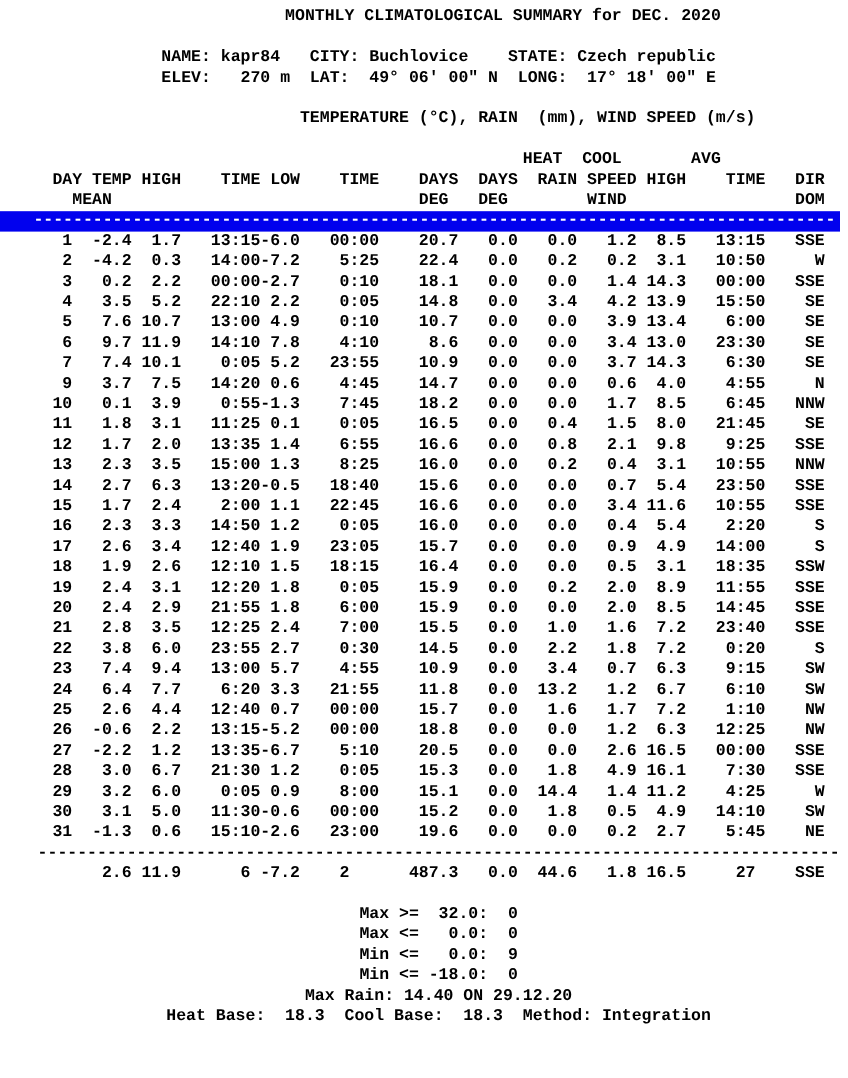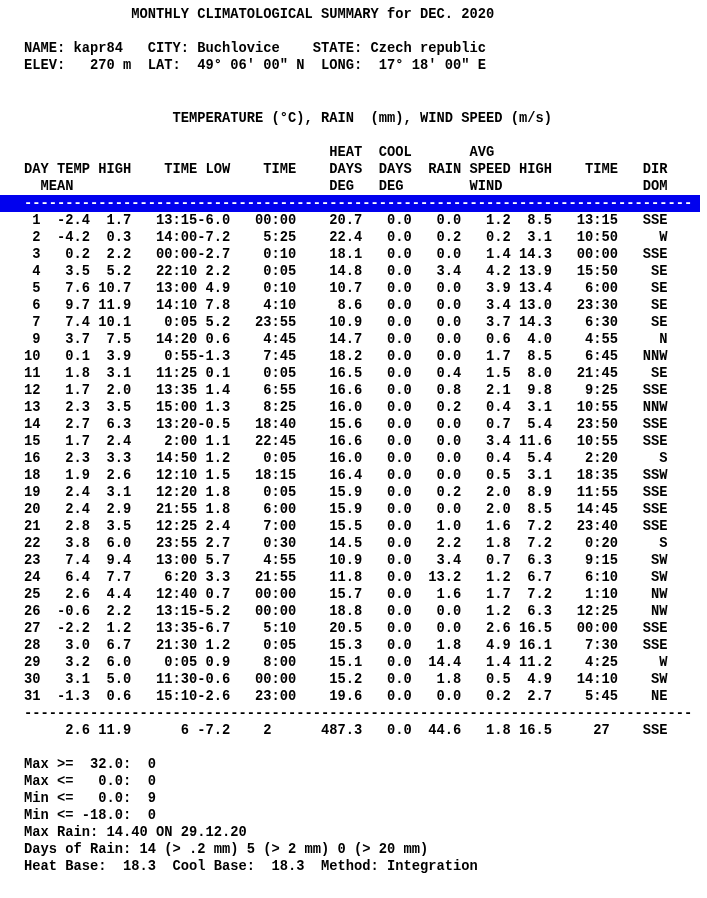--- a/index.html
+++ b/index.html
@@ -16,23 +16,24 @@
     font-family: "Liberation Mono", "DejaVu Sans Mono", monospace;
     font-weight: 700;
     font-size: 13.75px;
     line-height: 17px;
     color: #000000;
     padding: 6px 0 0 24px;
   }
   .line {
     white-space: pre;
     height: 17px;
+    text-align: center;
   }
   .ind13 { padding-left: 13ch; }
-  .ind18 { padding-left: 18ch; margin-top: 19px; }
+  .ind18 { padding-left: 18ch; }
   .hl {
     margin-left: -24px;
     padding-left: 24px;
     width: 676px;
     background: #0101ee;
     color: #ffffff;
   }
 </style>
 </head>
 <body>
@@ -58,20 +59,21 @@
       <div class="line"> 6   9.7 11.9   14:10 7.8    4:10     8.6   0.0   0.0   3.4 13.0   23:30    SE</div>
       <div class="line"> 7   7.4 10.1    0:05 5.2   23:55    10.9   0.0   0.0   3.7 14.3    6:30    SE</div>
       <div class="line"> 9   3.7  7.5   14:20 0.6    4:45    14.7   0.0   0.0   0.6  4.0    4:55     N</div>
       <div class="line">10   0.1  3.9    0:55-1.3    7:45    18.2   0.0   0.0   1.7  8.5    6:45   NNW</div>
       <div class="line">11   1.8  3.1   11:25 0.1    0:05    16.5   0.0   0.4   1.5  8.0   21:45    SE</div>
       <div class="line">12   1.7  2.0   13:35 1.4    6:55    16.6   0.0   0.8   2.1  9.8    9:25   SSE</div>
       <div class="line">13   2.3  3.5   15:00 1.3    8:25    16.0   0.0   0.2   0.4  3.1   10:55   NNW</div>
       <div class="line">14   2.7  6.3   13:20-0.5   18:40    15.6   0.0   0.0   0.7  5.4   23:50   SSE</div>
       <div class="line">15   1.7  2.4    2:00 1.1   22:45    16.6   0.0   0.0   3.4 11.6   10:55   SSE</div>
       <div class="line">16   2.3  3.3   14:50 1.2    0:05    16.0   0.0   0.0   0.4  5.4    2:20     S</div>
+      <div class="line">17   2.6  3.4   12:40 1.9   23:05    15.7   0.0   0.0   0.9  4.9   14:00     S</div>
       <div class="line">18   1.9  2.6   12:10 1.5   18:15    16.4   0.0   0.0   0.5  3.1   18:35   SSW</div>
       <div class="line">19   2.4  3.1   12:20 1.8    0:05    15.9   0.0   0.2   2.0  8.9   11:55   SSE</div>
       <div class="line">20   2.4  2.9   21:55 1.8    6:00    15.9   0.0   0.0   2.0  8.5   14:45   SSE</div>
       <div class="line">21   2.8  3.5   12:25 2.4    7:00    15.5   0.0   1.0   1.6  7.2   23:40   SSE</div>
       <div class="line">22   3.8  6.0   23:55 2.7    0:30    14.5   0.0   2.2   1.8  7.2    0:20     S</div>
       <div class="line">23   7.4  9.4   13:00 5.7    4:55    10.9   0.0   3.4   0.7  6.3    9:15    SW</div>
       <div class="line">24   6.4  7.7    6:20 3.3   21:55    11.8   0.0  13.2   1.2  6.7    6:10    SW</div>
       <div class="line">25   2.6  4.4   12:40 0.7   00:00    15.7   0.0   1.6   1.7  7.2    1:10    NW</div>
       <div class="line">26  -0.6  2.2   13:15-5.2   00:00    18.8   0.0   0.0   1.2  6.3   12:25    NW</div>
       <div class="line">27  -2.2  1.2   13:35-6.7    5:10    20.5   0.0   0.0   2.6 16.5   00:00   SSE</div>
@@ -81,15 +83,14 @@
       <div class="line">31  -1.3  0.6   15:10-2.6   23:00    19.6   0.0   0.0   0.2  2.7    5:45    NE</div>
     </div>
   <div class="line">---------------------------------------------------------------------------------</div>
   <div class="line" id="summary-line">     2.6 11.9      6 -7.2    2      487.3   0.0  44.6   1.8 16.5     27    SSE</div>
   <div class="line"></div>
   <div class="line">Max &gt;=  32.0:  0</div>
   <div class="line">Max &lt;=   0.0:  0</div>
   <div class="line">Min &lt;=   0.0:  9</div>
   <div class="line">Min &lt;= -18.0:  0</div>
   <div class="line">Max Rain: 14.40 ON 29.12.20</div>
-  <div class="line">Days of Rain: 14 (&gt; .2 mm) 5 (&gt; 2 mm) 0 (&gt; 20 mm)</div>
   <div class="line">Heat Base:  18.3  Cool Base:  18.3  Method: Integration</div>
 </div>
 
 </body></html>

